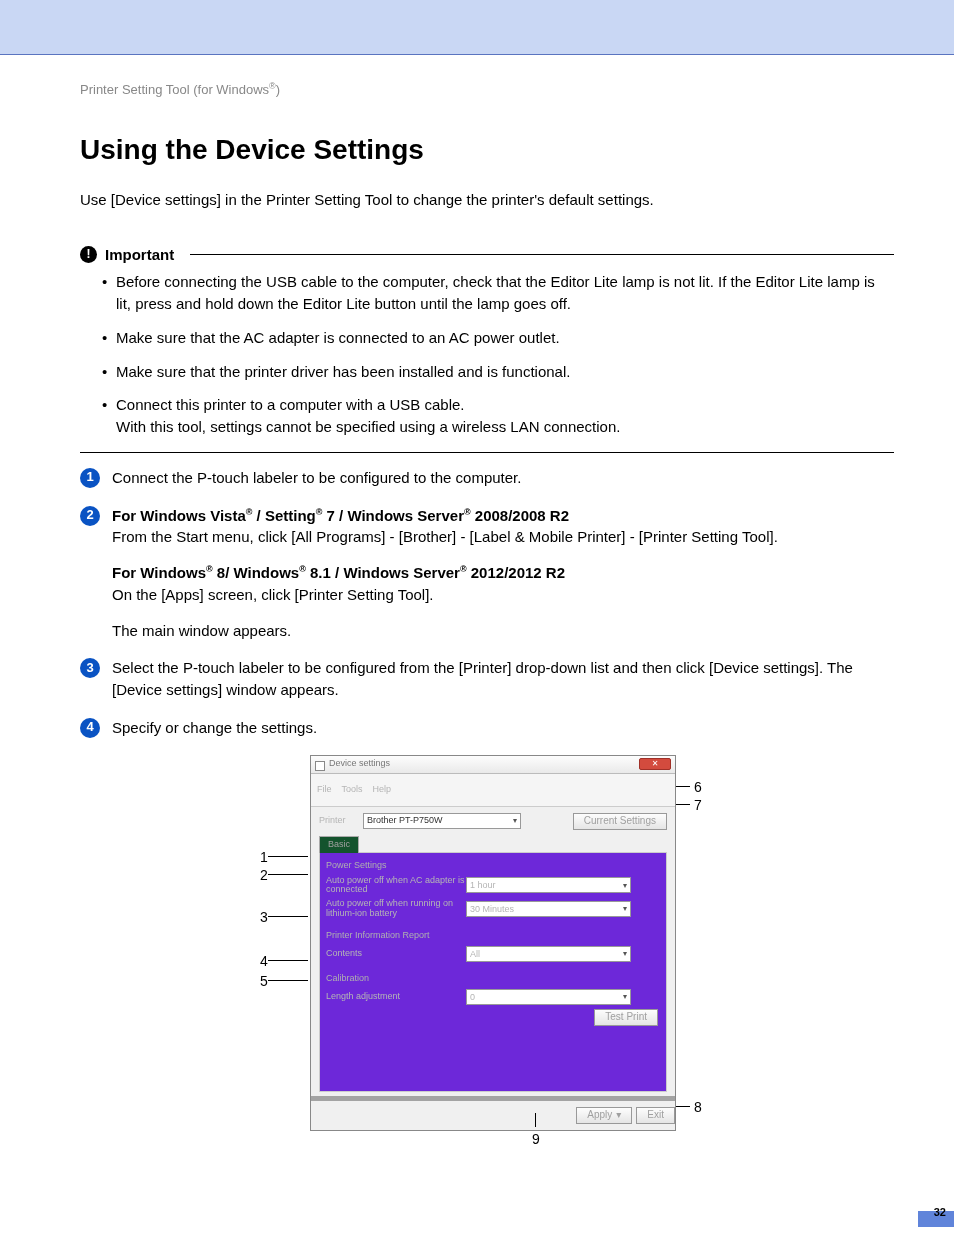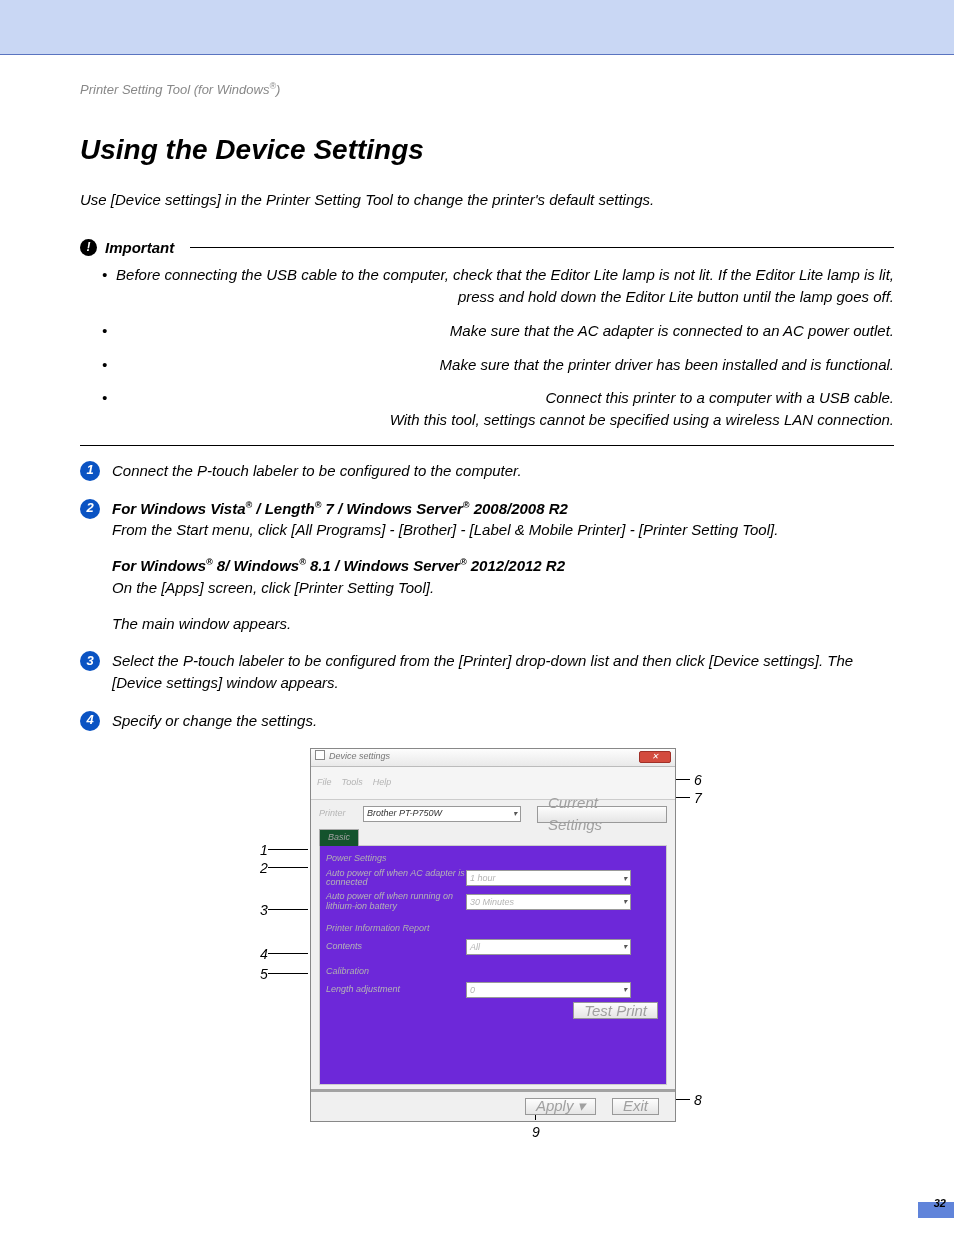--- a/index.html
+++ b/index.html
@@ -13,34 +13,33 @@
     width: 954px;
   }
   .top-blue-bar {
     height: 55px;
     background: #c9d7f4;
     border-bottom: 1px solid #5a74c0;
   }
   .page {
     padding: 25px 60px 20px 80px;
     position: relative;
-    font-style: italic;
   }
   .running-head {
     color: #888;
     font-size: 13px;
     margin-bottom: 30px;
   }
   .running-head sup { font-size: 9px; }
   h1 {
     font-size: 28px;
     font-weight: bold;
     margin: 0 0 18px 0;
   }
-  .intro { margin-bottom: 20px; }
+  .intro { margin-bottom: 27px; }
   .important-box {
     position: relative;
     padding-top: 6px;
     margin-bottom: 14px;
   }
   .important-header {
     display: flex;
     align-items: center;
     gap: 8px;
     margin-bottom: 6px;
@@ -59,22 +58,21 @@
   .important-label { font-weight: bold; }
   .important-rule {
     flex: 1;
     height: 1px;
     background: #000;
     margin-left: 8px;
   }
   .important-list {
     list-style: none;
     padding-left: 22px;
-    margin: 4px 0 0 0;
-    text-align: right;
+    margin: 4px 12px 0 0;
   }
   .important-list li {
     position: relative;
     padding-left: 14px;
     margin-bottom: 12px;
   }
   .important-list li::before {
     content: "•";
     position: absolute;
     left: 0;
@@ -140,21 +138,21 @@
   }
   .shot .titlebar {
     height: 18px;
     background: linear-gradient(#fdfdfd,#e9e9e9);
     border-bottom: 1px solid #bbb;
     display: flex;
     align-items: center;
     justify-content: space-between;
     padding: 0 4px;
   }
-  .titlebar .t-left { display:flex; align-items:flex-start; gap:4px; }
+  .titlebar .t-left { display:flex; align-items:flex-end; gap:4px; }
   .titlebar .win-icon { width:10px; height:10px; border:1px solid #888; background:#fff; }
   .titlebar .ttl { color:#777; font-size:9px; }
   .close-btn {
     width: 32px; height: 12px;
     background: #d34b3e;
     border: 1px solid #a03028;
     display:flex; align-items:center; justify-content:center;
     color:#fff; font-size:8px;
     border-radius: 2px;
   }
@@ -183,21 +181,21 @@
   }
   .combo .arrow { font-size:8px; color:#555; }
   .btn {
     height: 17px;
     background: linear-gradient(#fdfdfd,#e5e5e5);
     border: 1px solid #999;
     padding: 0 10px;
     display:inline-flex;
     align-items:center;
     color:#a0a0a0;
-    font-size:15px;
+    font-size:10px;
     filter: blur(0.3px);
   }
   .tab-btn {
     height: 17px;
     background: #14532d;
     border: 1px solid #aaa;
     border-bottom: none;
     padding: 0 8px;
     display:inline-flex;
     align-items:center;
@@ -209,23 +207,23 @@
     background: #6d28d9;
     padding: 6px;
     margin-top: -1px;
   }
   .grp { margin-bottom: 10px; }
   .grp-title { color:#b0b0b0; margin-bottom:4px; filter: blur(0.4px); }
   .opt-row { display:flex; align-items:center; margin-bottom:4px; }
   .opt-row .opt-lbl { width: 140px; color:#b5b5b5; filter: blur(0.5px); line-height:1.1; }
   .opt-row .combo { width: 165px; flex:0 0 165px; color:#b5b5b5; filter: blur(0.3px);}
   .footer-btns {
-    display:flex; justify-content:flex-end; gap:16px;
-    padding: 6px 16px;
-    border-top: 3px solid #a3a3a3;
+    display:flex; justify-content:flex-end; gap:4px;
+    padding: 6px 0;
+    border-top: 5px solid #a3a3a3;
   }
   
   .callout {
     position: absolute;
     font-size: 14px;
     color: #000;
     display:flex;
     align-items:center;
   }
   .callout .line {
@@ -270,21 +268,21 @@
 
     <div class="step">
       <span class="step-num">1</span>
       <div class="step-body">Connect the P-touch labeler to be configured to the computer.</div>
     </div>
 
     <div class="step">
       <span class="step-num">2</span>
       <div class="step-body">
         <div>
-          <span class="bold"><span>For Windows Vista</span><sup class="r">®</sup><span> / Length</span><sup class="r">®</sup><span> 7 / Windows Server</span><sup class="r">®</sup><span> 2008/2008 R2</span></span><br>
+          <span class="bold"><span>For Windows Vista</span><sup class="r">®</sup><span> / Setting</span><sup class="r">®</sup><span> 7 / Windows Server</span><sup class="r">®</sup><span> 2008/2008 R2</span></span><br>
           <span>From the Start menu, click [All Programs] - [Brother] - [Label &amp; Mobile Printer] - [Printer Setting Tool].</span>
         </div>
         <div class="sub">
           <span class="bold"><span>For Windows</span><sup class="r">®</sup><span> 8/ Windows</span><sup class="r">®</sup><span> 8.1 / Windows Server</span><sup class="r">®</sup><span> 2012/2012 R2</span></span><br>
           <span>On the [Apps] screen, click [Printer Setting Tool].</span>
         </div>
         <div class="sub">The main window appears.</div>
       </div>
     </div>
 

